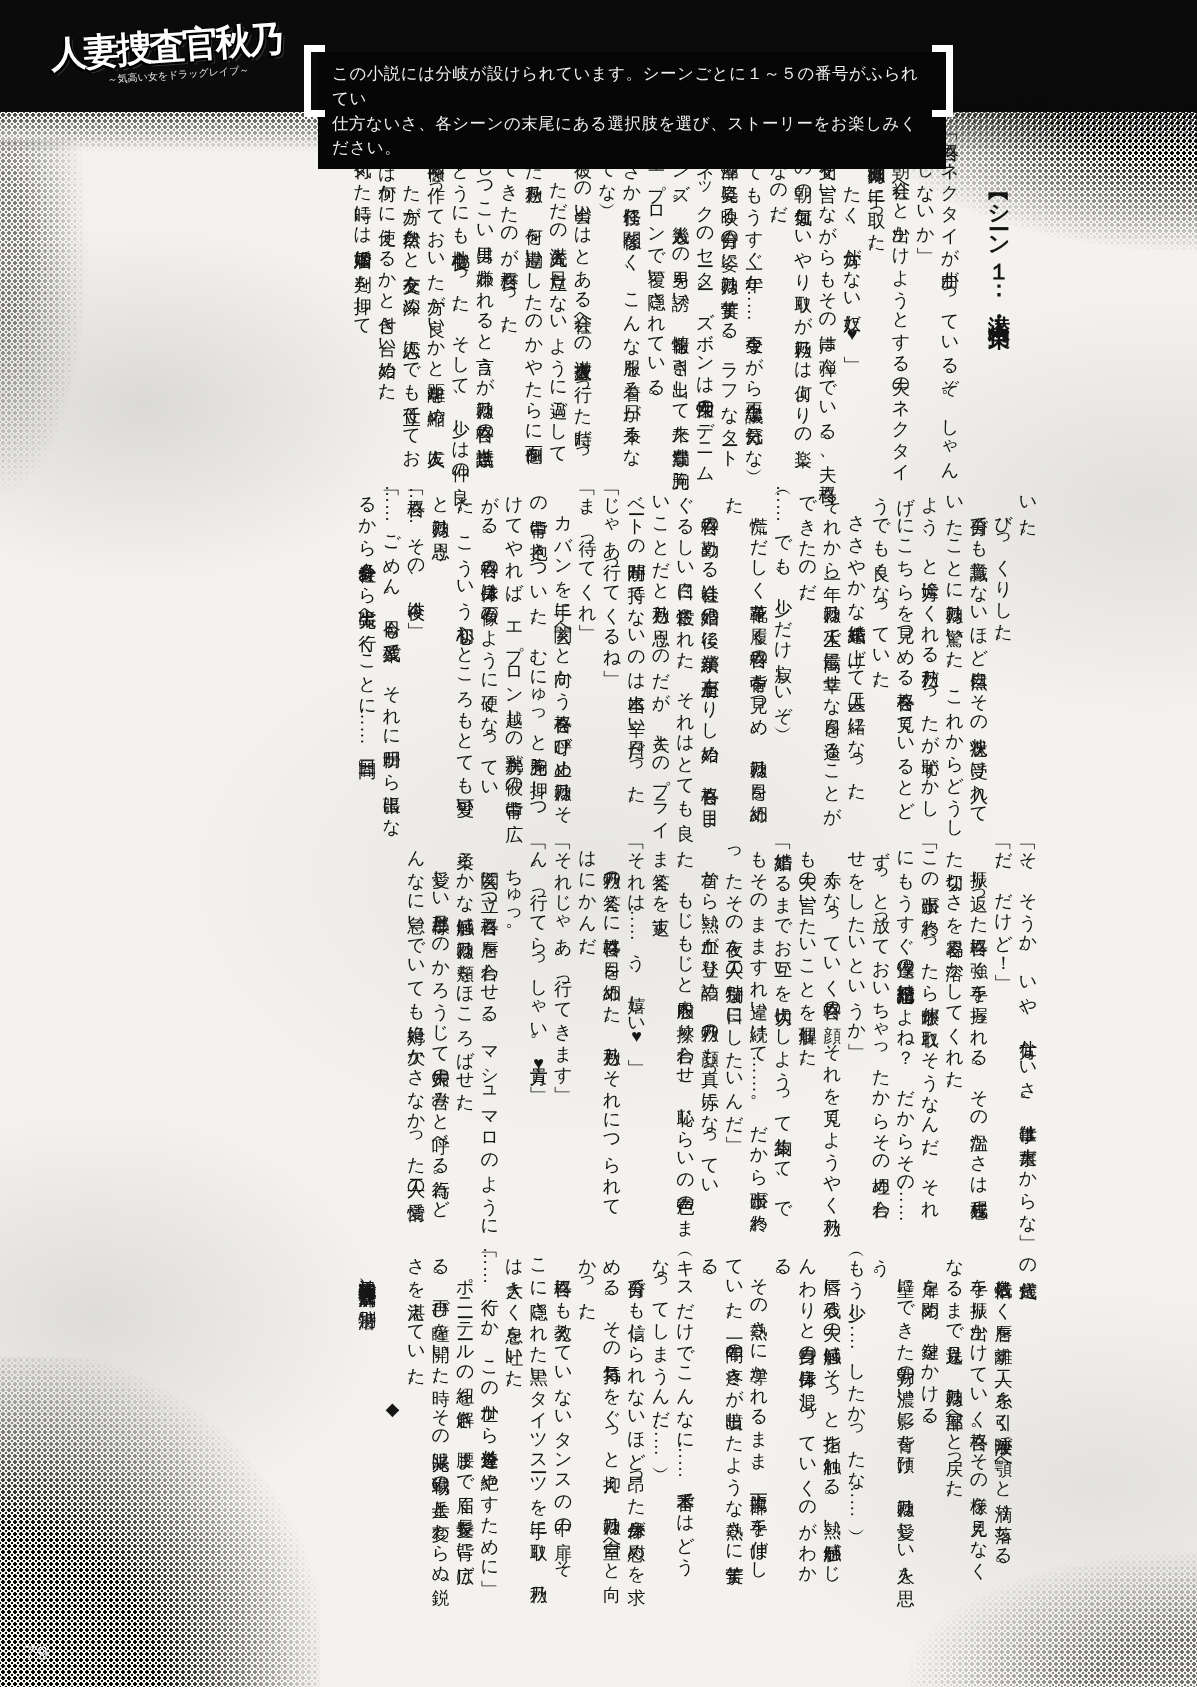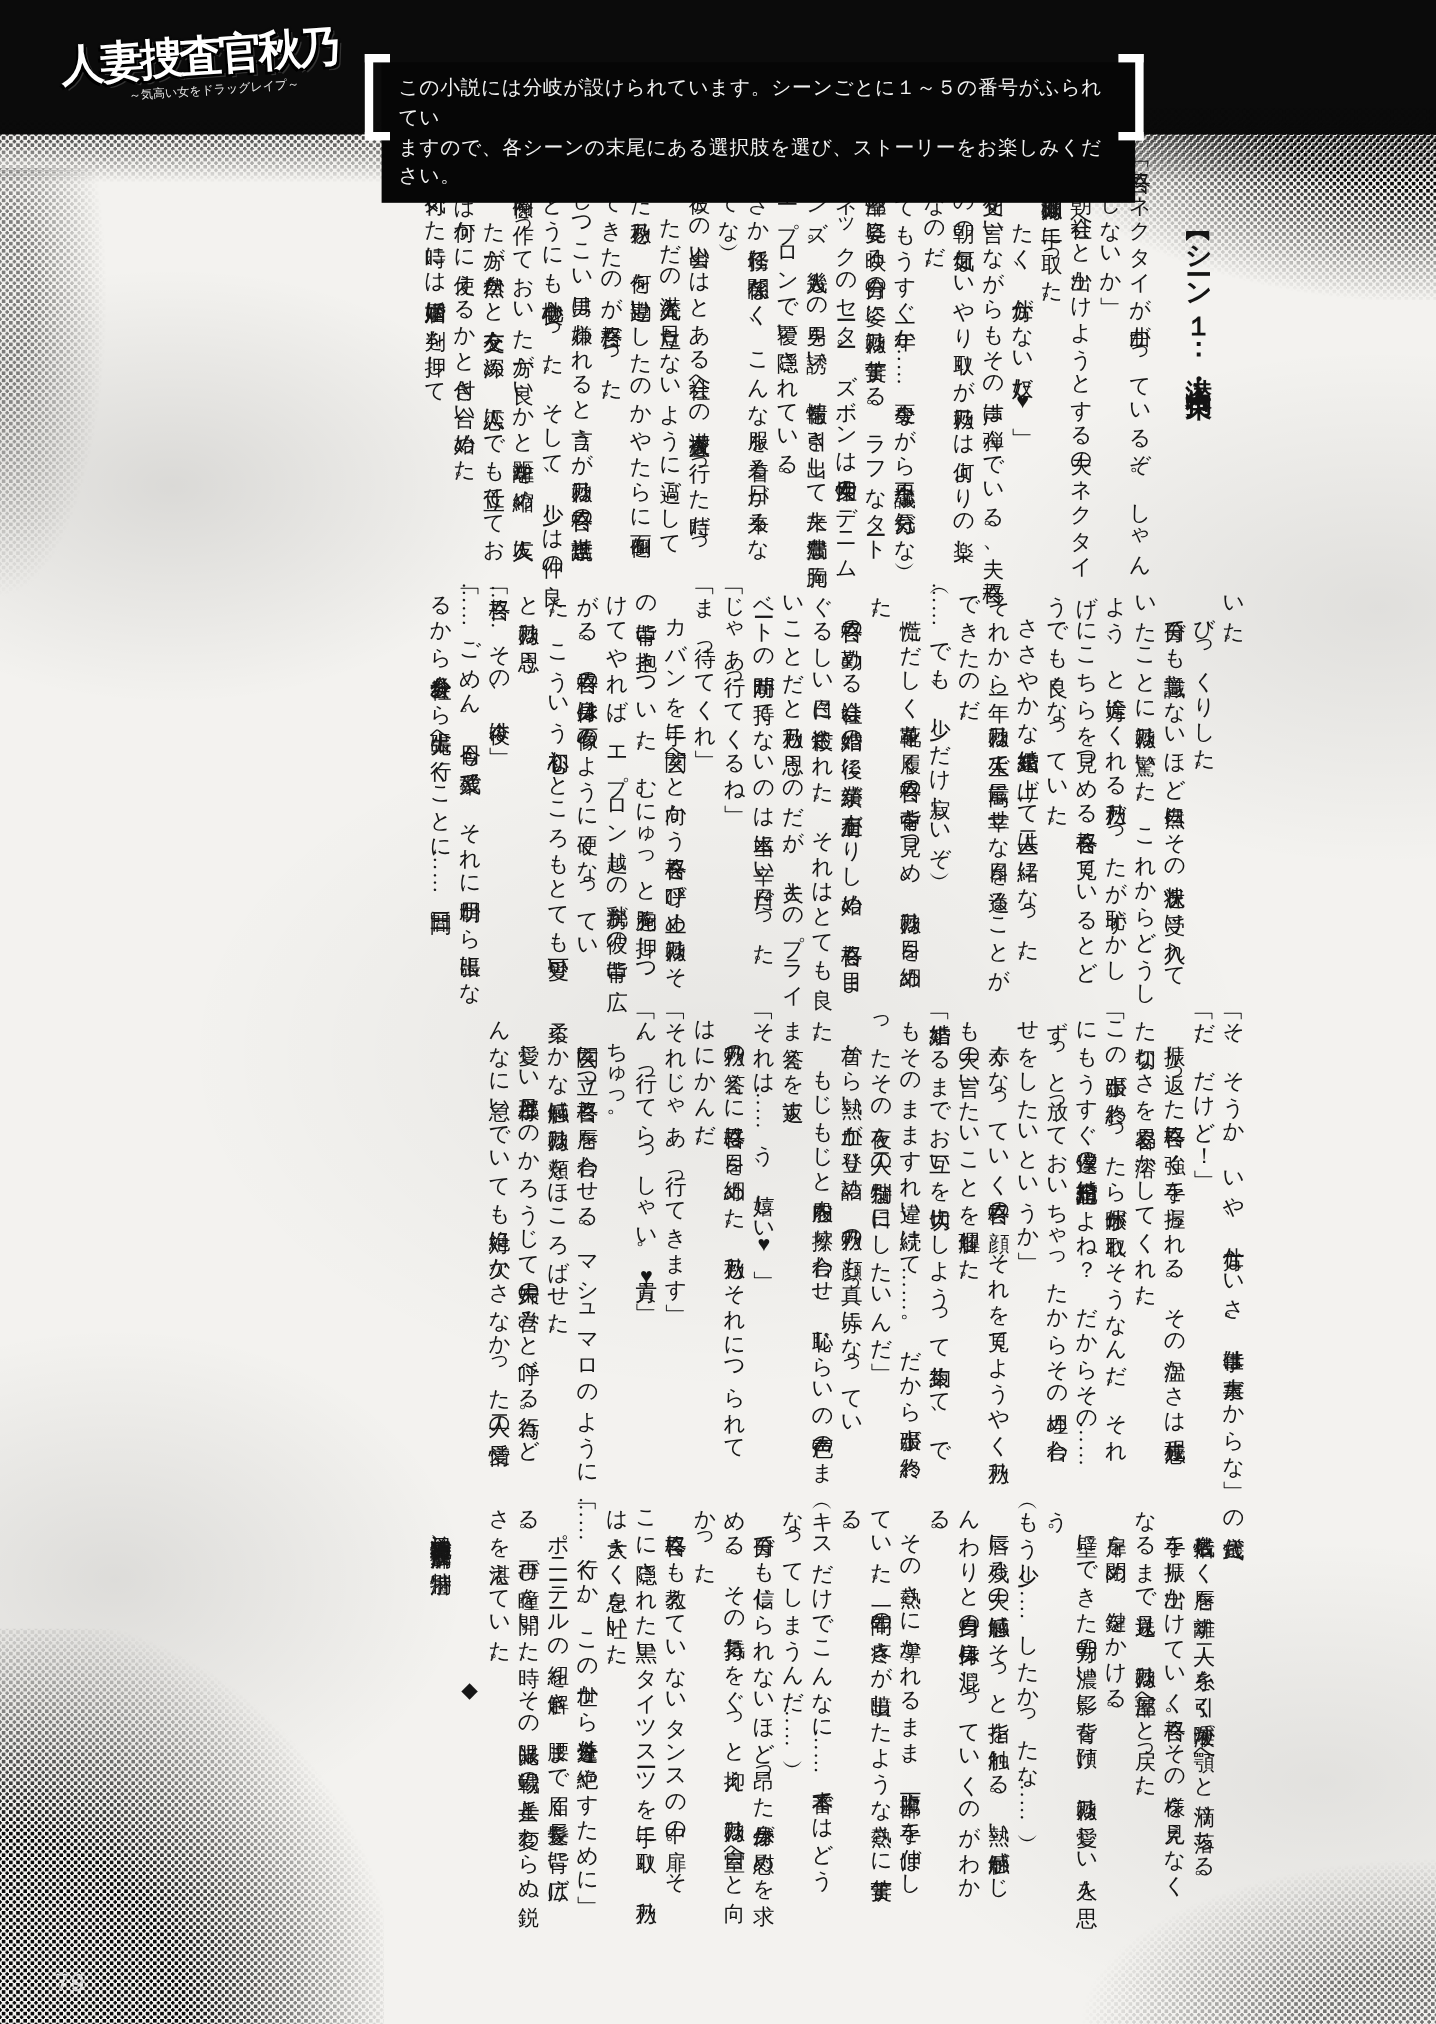--- a/index.html
+++ b/index.html
@@ -111,21 +111,21 @@
   .b3{top:838px;height:390px;}
   .b4{top:1246px;height:336px;}
   .scene-title{
     margin:0 26px 0 22px;
     padding-top:58px;
     font-size:22px;font-weight:bold;letter-spacing:3px;
     white-space:nowrap;
   }
   
   .page-number{
-    position:absolute;left:46px;bottom:22px;
+    position:absolute;left:24px;bottom:22px;
     color:#d6d6d6;font-size:21px;letter-spacing:1px;
     font-family:"Liberation Sans","DejaVu Sans",sans-serif;
     z-index:7;
   }
 </style>
 </head>
 <body>
 
 <div class="page">
 
@@ -136,21 +136,21 @@
   <div class="ht corner-bl"></div>
   <div class="ht corner-br"></div>
 
   <header>
     <div class="logo">
       <div class="logo-title">人妻捜査官秋乃</div>
       <div class="logo-sub">～気高い女をドラッグレイプ～</div>
     </div>
     <span class="bracket l"></span>
     <div class="notice">この小説には分岐が設けられています。シーンごとに１～５の番号がふられてい
-ますので、各シーンの末尾にある選択肢を選び、ストーリーをお楽しみください。</div>
+仕方ないさ、各シーンの末尾にある選択肢を選び、ストーリーをお楽しみください。</div>
     <span class="bracket r"></span>
   </header>
 
   <section class="band b1">
     <h2 class="scene-title">【シーン１：潜入・拘束】</h2>
     <div class="vtext">「柊吾、ネクタイが曲がっているぞ。しゃんとしないか」
 　朝、会社へと出かけようとする夫のネクタイを棚瀬秋乃は手に取った。
 「まったく、仕方がない奴だ♥」
 　文句を言いながらもその声は弾んでいる。夫、柊吾との朝の何気ないやり取りが秋乃には何よりの楽しみなのだ。
 （結婚してもうすぐ一年か……今更ながら不思議な気分だな）

